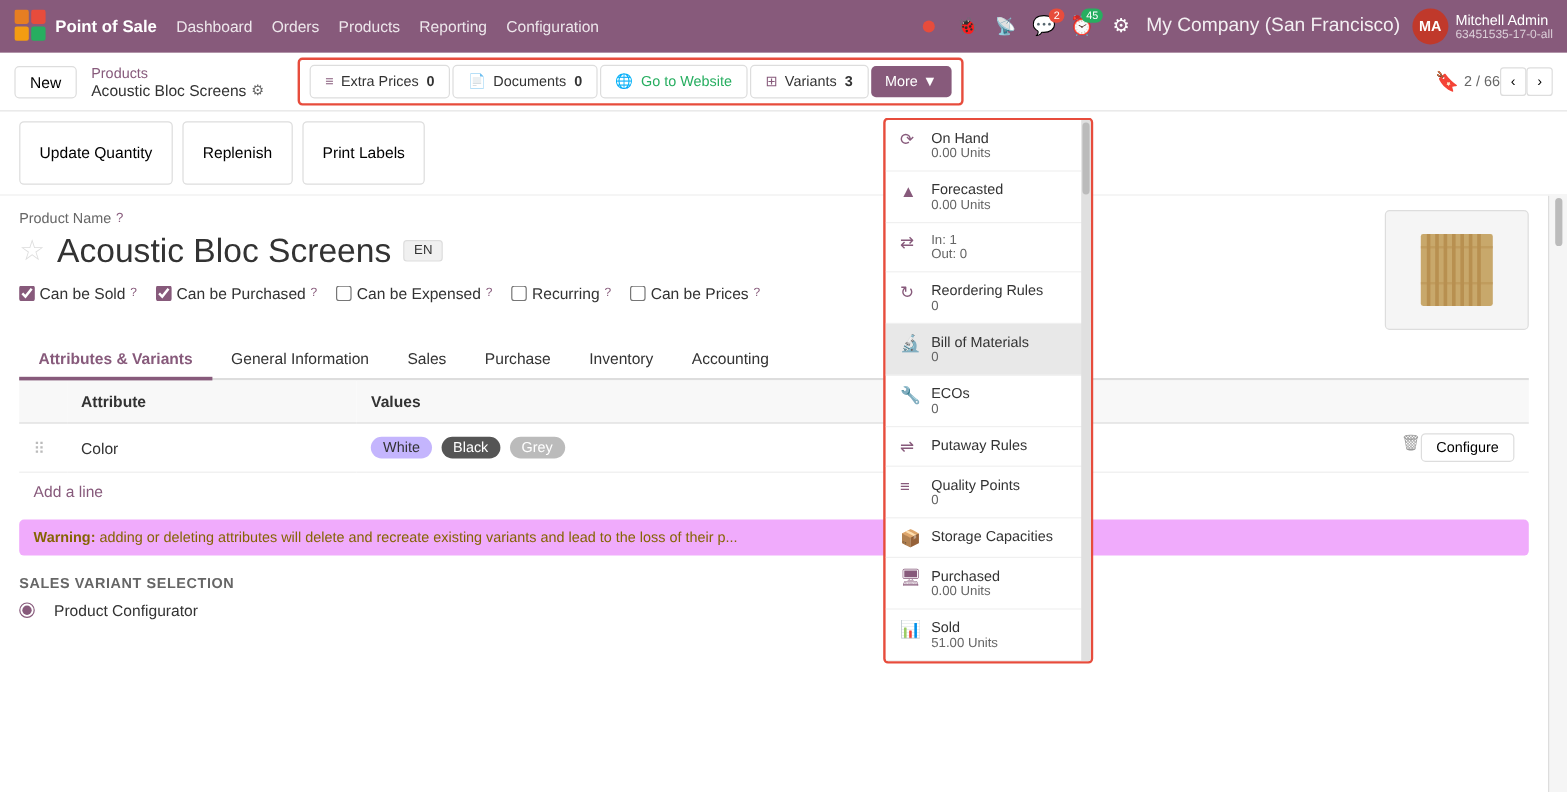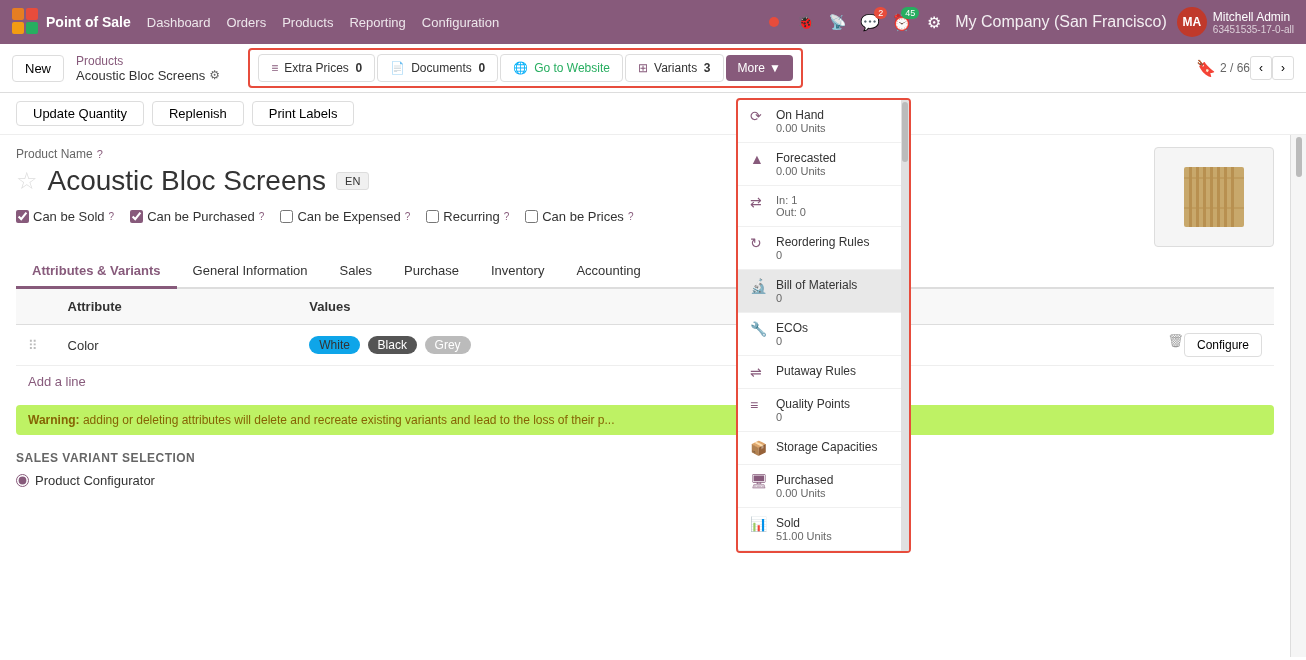--- a/index.html
+++ b/index.html
@@ -40,21 +40,21 @@
     .action-btn .count { font-weight: bold; }
     .action-btn-green { color: #27ae60; }
     .more-btn {
       display: flex; align-items: center; gap: 4px; padding: 6px 12px;
       background: #875a7b; color: #fff; border: none; border-radius: 4px; cursor: pointer;
       font-size: 12px; margin-left: auto;
     }
 
     
     .page-content { flex: 1; overflow-y: auto; padding: 12px 16px; position: relative; }
-    .page-action-btn { padding: 4px 16px; border: 1px solid #ddd; border-radius: 4px; background: #fff; cursor: pointer; font-size: 13px; }
+    .page-action-btn { padding: 18px 16px; border: 1px solid #ddd; border-radius: 4px; background: #fff; cursor: pointer; font-size: 13px; }
 
     
     .form-label { font-size: 12px; color: #666; margin-bottom: 4px; display: flex; align-items: center; gap: 4px; }
     .product-name-row { display: flex; align-items: center; gap: 10px; margin-bottom: 12px; }
     .star-icon { color: #ddd; font-size: 24px; cursor: pointer; }
     .product-name { font-size: 28px; font-weight: 300; color: #333; }
     .checkboxes-row { display: flex; align-items: center; gap: 16px; margin-bottom: 16px; flex-wrap: wrap; }
     .checkbox-item { display: flex; align-items: center; gap: 4px; font-size: 13px; }
     .checkbox-item input { accent-color: #875a7b; }
 
@@ -62,31 +62,31 @@
     .tabs { display: flex; border-bottom: 2px solid #ddd; margin-bottom: 0; }
     .tab { padding: 8px 16px; cursor: pointer; border-bottom: 3px solid transparent; margin-bottom: -2px; font-size: 13px; color: #333; }
     .tab.active { border-bottom: 3px solid #875a7b; color: #875a7b; font-weight: bold; }
 
     
     .attr-table { width: 100%; border-collapse: collapse; margin-top: 0; }
     .attr-table th { text-align: left; padding: 10px 12px; background: #f8f8f8; border-bottom: 1px solid #ddd; font-size: 13px; }
     .attr-table td { padding: 8px 12px; border-bottom: 1px solid #eee; font-size: 13px; }
     .drag-handle { color: #bbb; cursor: grab; margin-right: 6px; }
     .tag { display: inline-flex; align-items: center; padding: 2px 10px; border-radius: 12px; font-size: 12px; margin-right: 4px; }
-    .tag-white { background: #0ea5e9; color: #333; }
+    .tag-white { background: #c4b5fd; color: #333; }
     .tag-black { background: #555; color: #fff; }
     .tag-grey { background: #bbb; color: #fff; }
     .configure-btn { float: right; padding: 4px 12px; border: 1px solid #ddd; border-radius: 4px; background: #fff; cursor: pointer; font-size: 12px; }
     .trash-icon { color: #999; cursor: pointer; margin-left: 8px; }
     .add-line { color: #875a7b; cursor: pointer; font-size: 13px; padding: 8px 12px; display: block; }
-    .warning-text { color: #856404; background: #bef264; padding: 8px 12px; border-radius: 4px; font-size: 12px; margin-top: 8px; }
+    .warning-text { color: #856404; background: #f0abfc; padding: 8px 12px; border-radius: 4px; font-size: 12px; margin-top: 8px; }
 
     
     .section-title { font-weight: bold; font-size: 12px; color: #666; margin-top: 16px; margin-bottom: 8px; letter-spacing: 0.5px; }
-    .radio-item { display: flex; align-items: center; gap: 6px; font-size: 13px; }
+    .radio-item { display: flex; align-items: center; gap: 16px; font-size: 13px; }
     .radio-item input { accent-color: #875a7b; }
 
     
     .product-image-area { width: 120px; min-width: 120px; height: 100px; border: 1px solid #ddd; border-radius: 4px; overflow: hidden; margin-left: auto; display: flex; align-items: center; justify-content: center; background: #f5f5f5; }
 
     
     .lang-badge { background: #f0f0f0; border: 1px solid #ddd; padding: 2px 8px; border-radius: 3px; font-size: 11px; cursor: pointer; }
 
     
     .scrollbar-area { width: 16px; background: #f5f5f5; border-left: 1px solid #ddd; }

